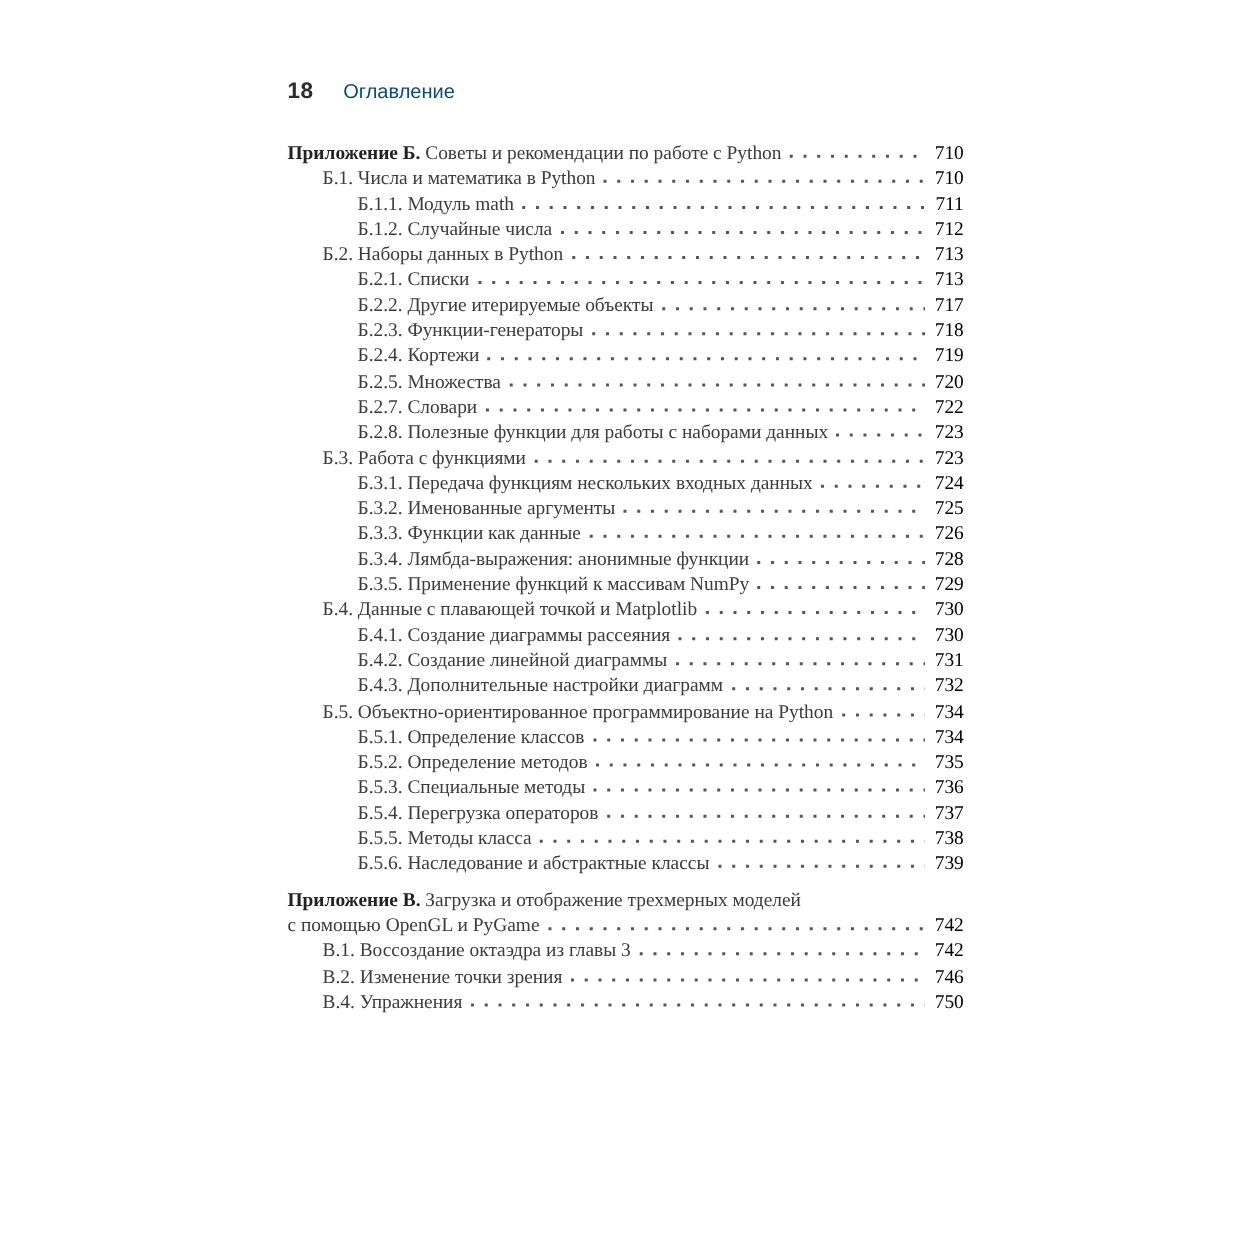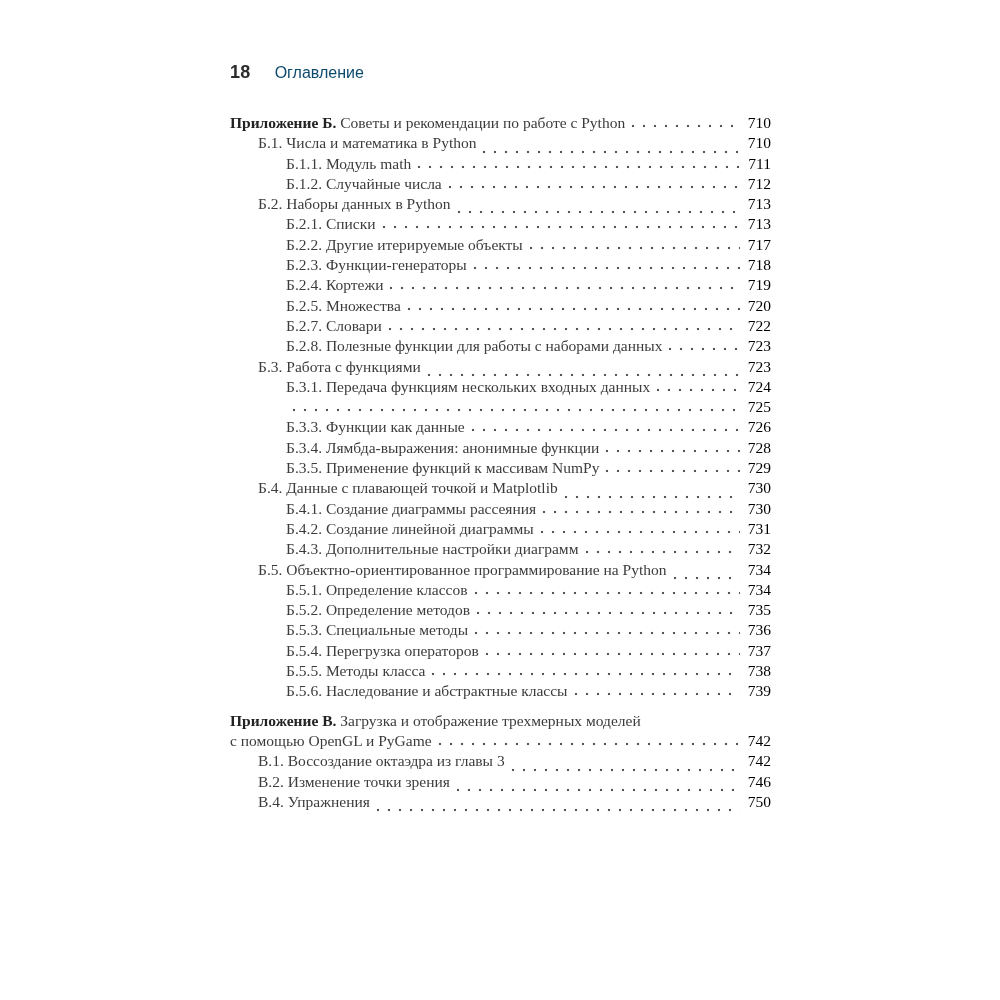--- a/index.html
+++ b/index.html
@@ -41,21 +41,21 @@
     width: 541px;
   }
   .row {
     display: flex;
     align-items: baseline;
     font-size: 15.5px;
     line-height: 20.3px;
     color: #3c3c3c;
     white-space: pre;
   }
-  .row.level1 { padding-left: 28px; align-items: flex-end; }
+  .row.level1 { padding-left: 28px; }
   .row.level2 { padding-left: 56px; }
   .row.gap { margin-top: 9px; }
   .row .prefix {
     font-weight: 700;
     color: #222222;
   }
   .row .leader {
     flex: 1 1 auto;
     height: 4px;
     margin: 0 5px 0 6px;
@@ -87,21 +87,21 @@
       <div class="row level1"><span class="title">Б.2. Наборы данных в Python</span><span class="leader"></span><span class="pagenum">713</span></div>
       <div class="row level2"><span class="title">Б.2.1. Списки</span><span class="leader"></span><span class="pagenum">713</span></div>
       <div class="row level2"><span class="title">Б.2.2. Другие итерируемые объекты</span><span class="leader"></span><span class="pagenum">717</span></div>
       <div class="row level2"><span class="title">Б.2.3. Функции-генераторы</span><span class="leader"></span><span class="pagenum">718</span></div>
       <div class="row level2"><span class="title">Б.2.4. Кортежи</span><span class="leader"></span><span class="pagenum">719</span></div>
       <div class="row level2"><span class="title">Б.2.5. Множества</span><span class="leader"></span><span class="pagenum">720</span></div>
       <div class="row level2"><span class="title">Б.2.7. Словари</span><span class="leader"></span><span class="pagenum">722</span></div>
       <div class="row level2"><span class="title">Б.2.8. Полезные функции для работы с наборами данных</span><span class="leader"></span><span class="pagenum">723</span></div>
       <div class="row level1"><span class="title">Б.3. Работа с функциями</span><span class="leader"></span><span class="pagenum">723</span></div>
       <div class="row level2"><span class="title">Б.3.1. Передача функциям нескольких входных данных</span><span class="leader"></span><span class="pagenum">724</span></div>
-      <div class="row level2"><span class="leader"></span><span class="pagenum">725</span></div>
+      <div class="row level2"><span class="title">Б.3.2. Именованные аргументы</span><span class="leader"></span><span class="pagenum">725</span></div>
       <div class="row level2"><span class="title">Б.3.3. Функции как данные</span><span class="leader"></span><span class="pagenum">726</span></div>
       <div class="row level2"><span class="title">Б.3.4. Лямбда-выражения: анонимные функции</span><span class="leader"></span><span class="pagenum">728</span></div>
       <div class="row level2"><span class="title">Б.3.5. Применение функций к массивам NumPy</span><span class="leader"></span><span class="pagenum">729</span></div>
       <div class="row level1"><span class="title">Б.4. Данные с плавающей точкой и Matplotlib</span><span class="leader"></span><span class="pagenum">730</span></div>
       <div class="row level2"><span class="title">Б.4.1. Создание диаграммы рассеяния</span><span class="leader"></span><span class="pagenum">730</span></div>
       <div class="row level2"><span class="title">Б.4.2. Создание линейной диаграммы</span><span class="leader"></span><span class="pagenum">731</span></div>
       <div class="row level2"><span class="title">Б.4.3. Дополнительные настройки диаграмм</span><span class="leader"></span><span class="pagenum">732</span></div>
       <div class="row level1"><span class="title">Б.5. Объектно-ориентированное программирование на Python</span><span class="leader"></span><span class="pagenum">734</span></div>
       <div class="row level2"><span class="title">Б.5.1. Определение классов</span><span class="leader"></span><span class="pagenum">734</span></div>
       <div class="row level2"><span class="title">Б.5.2. Определение методов</span><span class="leader"></span><span class="pagenum">735</span></div>

